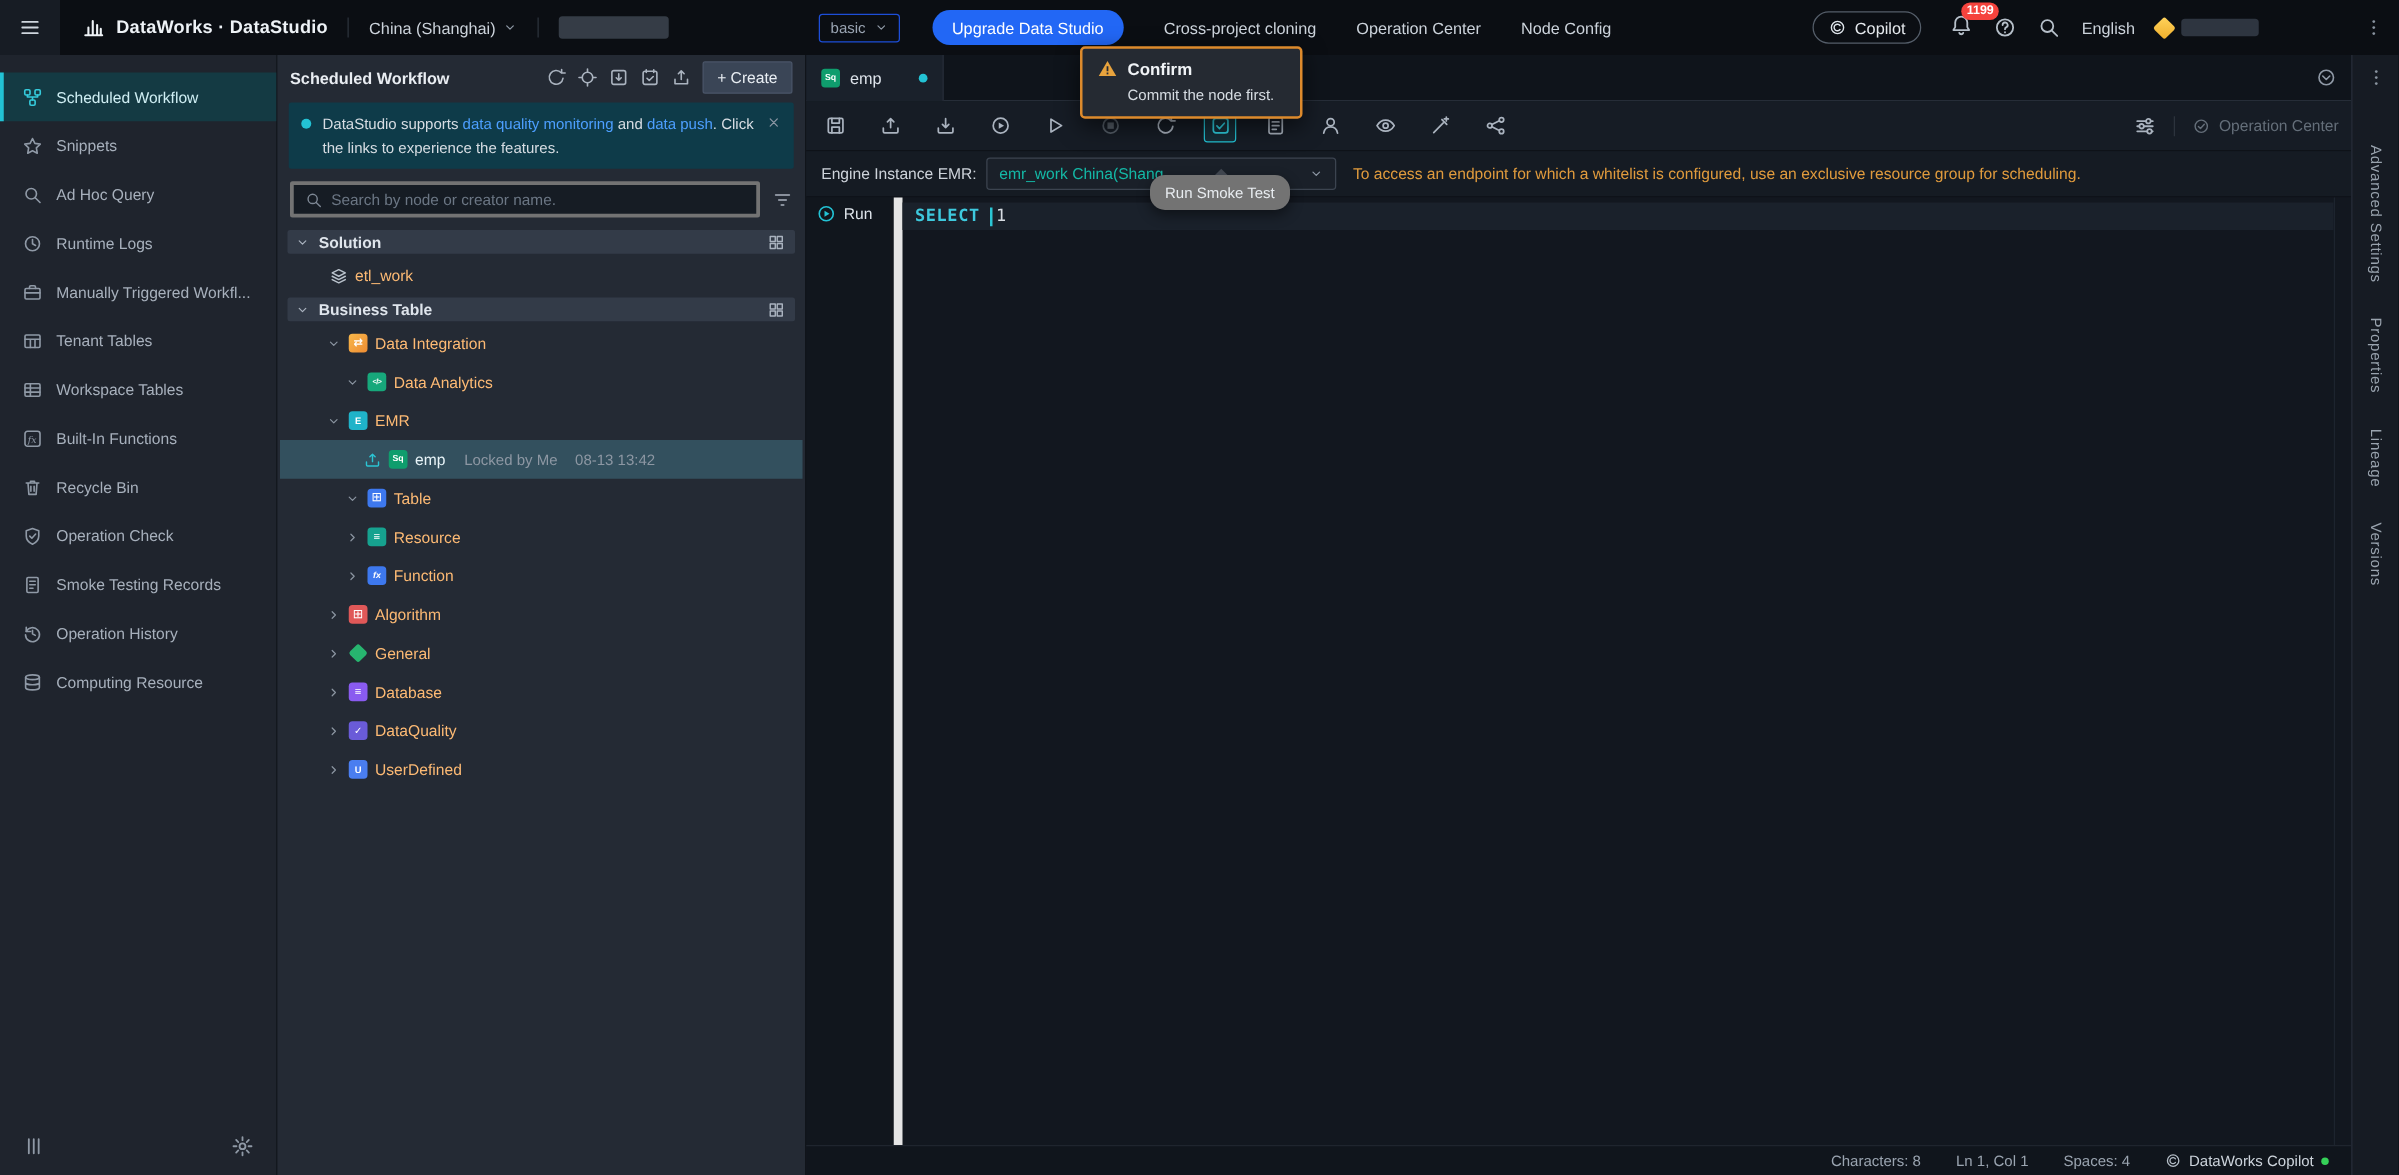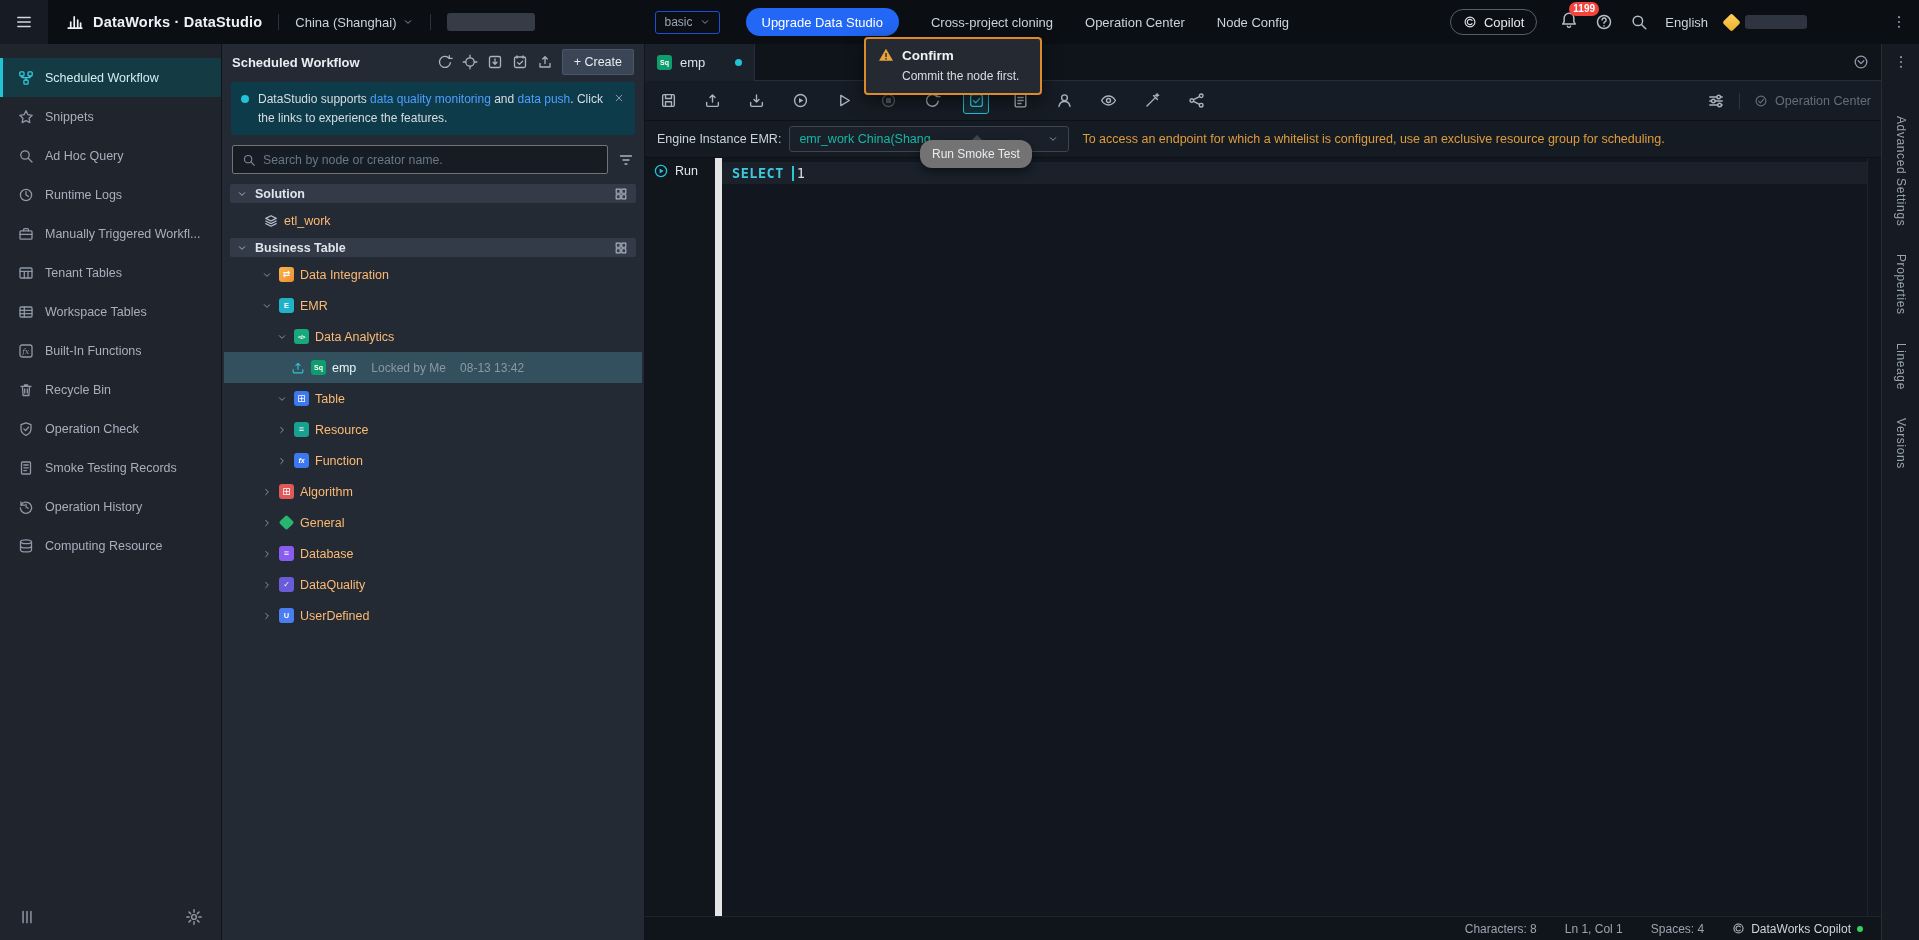--- a/index.html
+++ b/index.html
@@ -63,21 +63,21 @@
   .banner{ margin:2px 9px 0; background:#0e3b49; border-radius:2px; padding:8px 10px; display:flex; gap:9px; font-size:12px; line-height:1.55; color:#d7dde3; }
   .banner-dot{ width:8px; height:8px; border-radius:50%; background:#23c2d4; margin-top:5px; flex:none; }
   .banner-text{ flex:1; }
   .blink{ color:#4d9fff; cursor:pointer; text-decoration:none; }
   .banner-close{ color:#8f99a6; cursor:pointer; margin-top:2px; }
   .seg{ display:flex; margin:12px 10px 0; height:27px; border:1px solid #39414d; border-radius:2px; overflow:hidden; }
   .seg-item{ flex:1; display:flex; align-items:center; justify-content:center; font-size:12.5px; color:#b7bfc9; cursor:pointer; border-right:1px solid #39414d; background:#1b212b; }
   .seg-item:last-child{ border-right:none; }
   .seg-item.active{ background:#13aabb; color:#fff; }
   .search-row{ display:flex; align-items:center; margin:10px 10px 0; }
-  .search-box{ flex:1; height:29px; display:flex; align-items:center; gap:7px; padding:0 9px; background:#161c24; border:1px solid #737373; border-radius:2px; }
+  .search-box{ flex:1; height:29px; display:flex; align-items:center; gap:7px; padding:0 9px; background:#161c24; border:3px solid #737373; border-radius:2px; }
   .search-box .i14{ color:#7d8794; }
   .search-input{ flex:1; background:transparent; border:none; outline:none; color:#cfd6de; font-size:12.3px; font-family:inherit; }
   .search-input::placeholder{ color:#6b7684; }
   .filter-ic{ color:#aab3bf; margin-left:10px; cursor:pointer; }
   .tree{ margin-top:8px; overflow:hidden; flex:1; }
   .tsection{ height:19px; margin:2px 8px; padding:0 8px 0 6px; background:#333b48; border-radius:2px; display:flex; align-items:center; gap:7px; cursor:pointer; }
   .tsection .chev{ color:#aab3bf; }
   .tsec-label{ font-size:12.5px; font-weight:700; color:#dfe5ec; margin-right:auto; }
   .sec-grid{ color:#aab3bf; cursor:pointer; }
   .trow{ height:31px; margin:0 2px; display:flex; align-items:center; gap:6px; padding-left:calc(22px + var(--d) * 15px); color:#fdba74; font-size:12.5px; cursor:pointer; white-space:nowrap; }
@@ -496,37 +496,37 @@
         </div>
         <div class="trow" style="--d:1">
           <span class="i12 chev" data-icon="chevd">
               <svg viewBox="0 0 16 16" fill="none" stroke="currentColor" stroke-width="1.3" stroke-linecap="round" stroke-linejoin="round" style="width:100%;height:100%;display:block">
                 <path d="M4.5 6.3 8 9.8l3.5-3.5"></path>
               </svg>
             </span>
           <span class="nico" data-nico="di"></span>
           <span>Data Integration</span>
         </div>
+        <div class="trow" style="--d:2">
+          <span class="i12 chev" data-icon="chevd">
+              <svg viewBox="0 0 16 16" fill="none" stroke="currentColor" stroke-width="1.3" stroke-linecap="round" stroke-linejoin="round" style="width:100%;height:100%;display:block">
+                <path d="M4.5 6.3 8 9.8l3.5-3.5"></path>
+              </svg>
+            </span>
+          <span class="nico" data-nico="ana"></span>
+          <span>Data Analytics</span>
+        </div>
         <div class="trow" style="--d:1">
           <span class="i12 chev" data-icon="chevd">
               <svg viewBox="0 0 16 16" fill="none" stroke="currentColor" stroke-width="1.3" stroke-linecap="round" stroke-linejoin="round" style="width:100%;height:100%;display:block">
                 <path d="M4.5 6.3 8 9.8l3.5-3.5"></path>
               </svg>
             </span>
           <span class="nico" data-nico="emr"></span>
           <span>EMR</span>
-        </div>
-        <div class="trow" style="--d:2">
-          <span class="i12 chev" data-icon="chevd">
-              <svg viewBox="0 0 16 16" fill="none" stroke="currentColor" stroke-width="1.3" stroke-linecap="round" stroke-linejoin="round" style="width:100%;height:100%;display:block">
-                <path d="M4.5 6.3 8 9.8l3.5-3.5"></path>
-              </svg>
-            </span>
-          <span class="nico" data-nico="ana"></span>
-          <span>Data Analytics</span>
         </div>
         <div class="trow selected" style="--d:3">
           <span class="i14 commit-ic" data-icon="submit">
               <svg viewBox="0 0 16 16" fill="none" stroke="currentColor" stroke-width="1.3" stroke-linecap="round" stroke-linejoin="round" style="width:100%;height:100%;display:block">
                 <path d="M2.5 9.8v2.7a1 1 0 0 0 1 1h9a1 1 0 0 0 1-1V9.8"></path>
                 <path d="M8 9.5V2.8M5.6 5.1 8 2.7l2.4 2.4"></path>
               </svg>
             </span>
           <span class="nico" data-nico="sq"></span>
           <span>emp</span>

